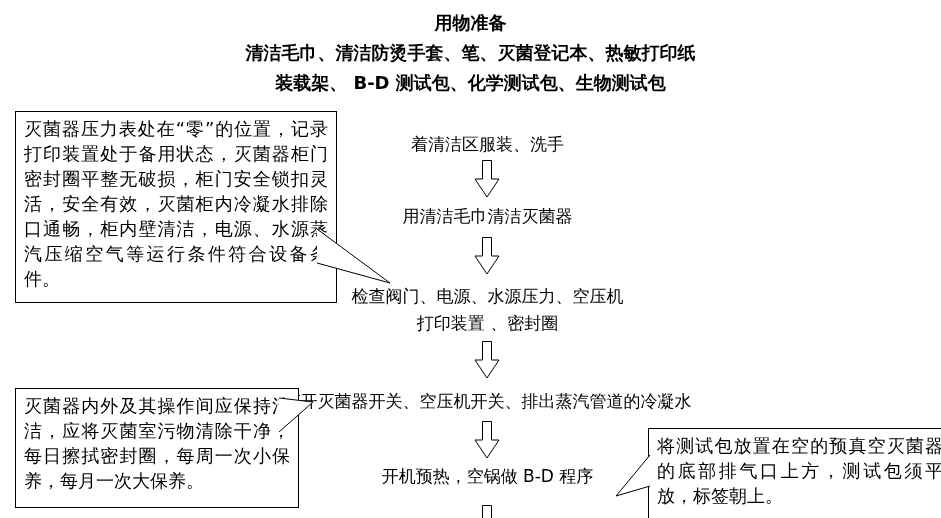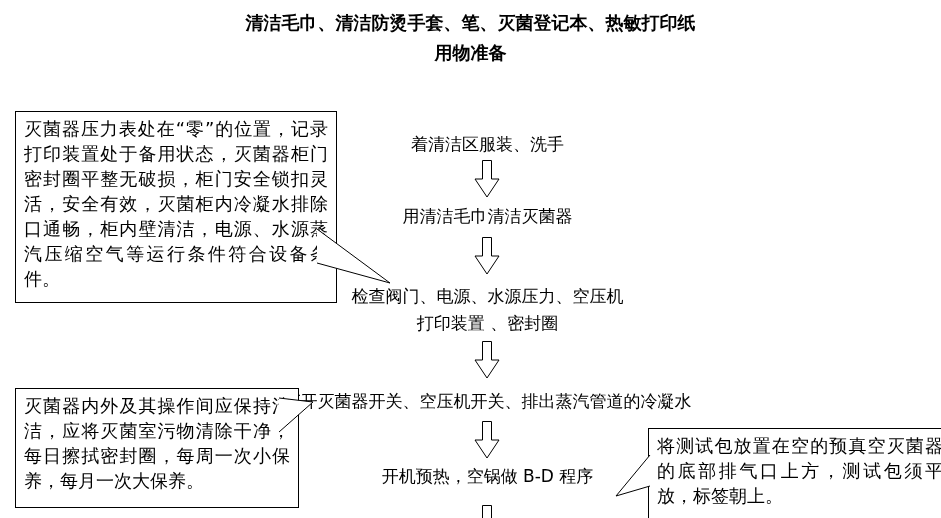--- a/index.html
+++ b/index.html
@@ -43,22 +43,23 @@
   }
   .pointer { position: absolute; z-index: 3; }
   .arrow   { position: absolute; z-index: 1; }
 </style>
 </head>
 <body>
 
 <div class="page">
 
   <div class="title">
+    <div>用物准备</div>
     <div>清洁毛巾、清洁防烫手套、笔、灭菌登记本、热敏打印纸</div>
-    <div>用物准备</div>
+    <div>装载架、 B-D 测试包、化学测试包、生物测试包</div>
   </div>
 
   <div class="step" style="top:131px">着清洁区服装、洗手</div>
   <div class="step" style="top:203px">用清洁毛巾清洁灭菌器</div>
   <div class="step" style="top:283px">检查阀门、电源、水源压力、空压机
 打印装置 、密封圈</div>
   <div class="step" style="top:388px">打开灭菌器开关、空压机开关、排出蒸汽管道的冷凝水</div>
   <div class="step" style="top:463px">开机预热，空锅做 B-D 程序</div>
 
   <svg class="arrow" style="left:474px;top:160px" width="26" height="38" viewBox="0 0 26 38">

